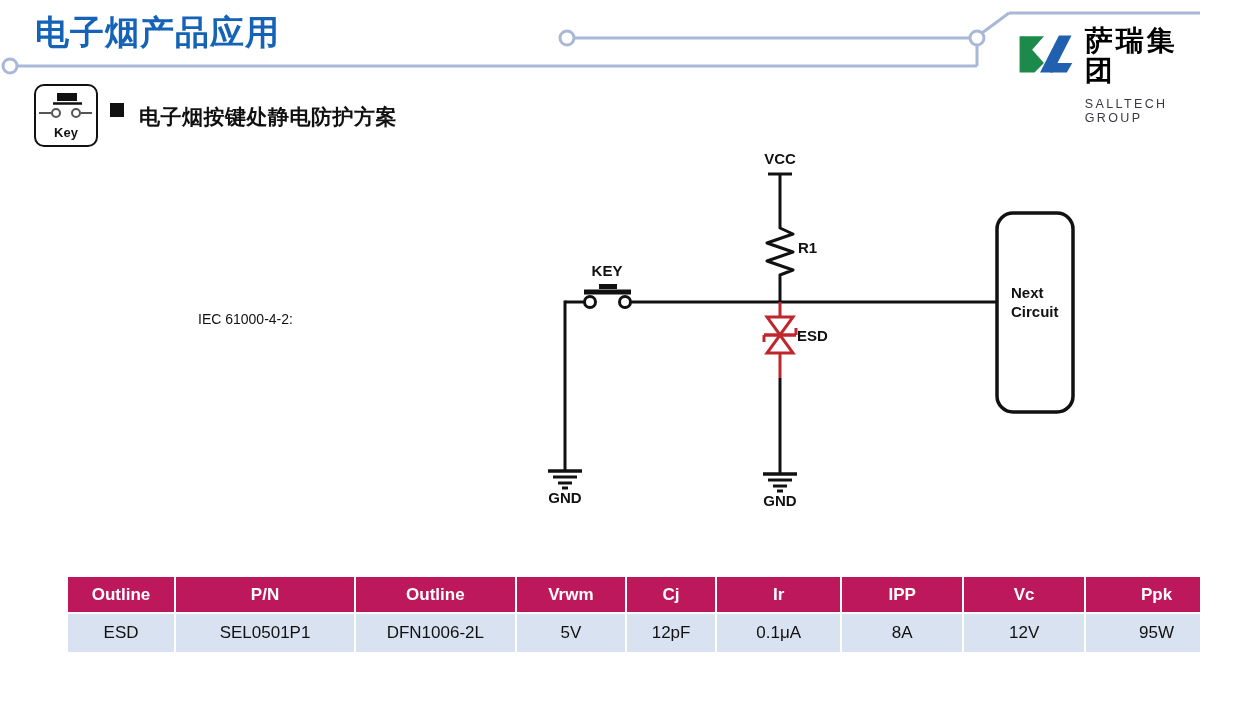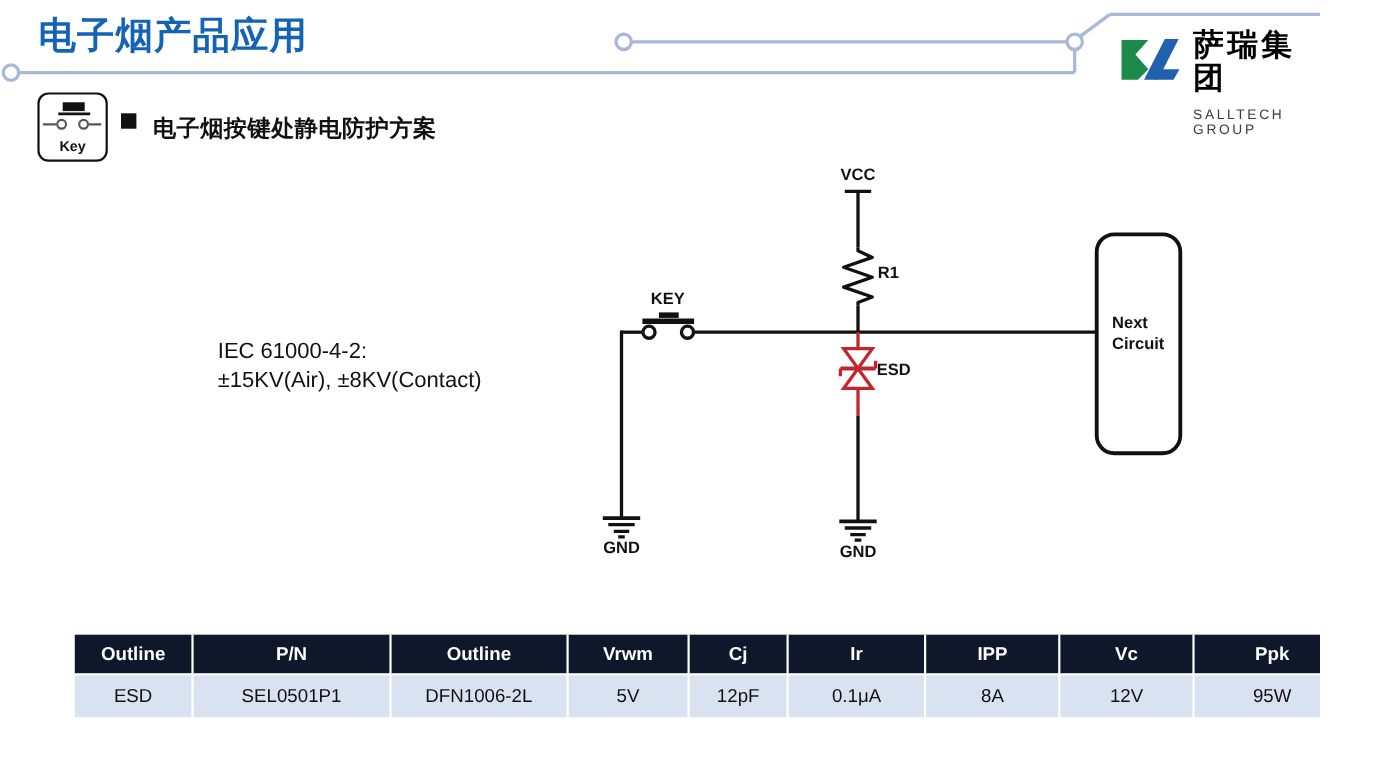--- a/index.html
+++ b/index.html
@@ -21,29 +21,29 @@
     position:absolute;left:34px;top:84px;width:64px;height:63px;
     border:2.5px solid #111;border-radius:10px;background:#fff;box-sizing:border-box;
   }
   .key-label{position:absolute;left:0;right:0;bottom:5px;text-align:center;
     font-size:13px;font-weight:bold;color:#111;}
   .section-heading{
     position:absolute;left:110px;top:103px;display:flex;align-items:flex-start;
     font-size:21px;font-weight:bold;color:#111;letter-spacing:0.5px;
   }
   .square-bullet{width:14px;height:14px;background:#111;display:inline-block;margin-right:15px;flex:0 0 auto;}
-  .iec-note{position:absolute;left:198px;top:306px;font-size:20px;line-height:27px;color:#111;}
+  .iec-note{position:absolute;left:198px;top:306px;font-size:14px;line-height:27px;color:#111;}
   .circuit{position:absolute;left:540px;top:145px;}
   .circuit text{font-family:"Liberation Sans","DejaVu Sans",sans-serif;font-weight:bold;font-size:15px;fill:#111;}
   .spec-table{
     position:absolute;left:68px;top:577px;width:1139px;
     border-collapse:collapse;table-layout:fixed;text-align:center;
   }
   .spec-table th{
-    background:#0f172a;color:#fff;font-weight:bold;font-size:17px;height:35px;
+    background:#be185d;color:#fff;font-weight:bold;font-size:17px;height:35px;
     border-right:2px solid #fff;border-bottom:2px solid #fff;padding:0;
   }
   .spec-table td{
     background:#D9E2F1;color:#111;font-size:17px;font-weight:normal;height:38px;
     border-right:2px solid #fff;padding:0;
   }
   .spec-table th:last-child,.spec-table td:last-child{border-right:none;padding-left:20px;}
 </style>
 </head>
 <body>
@@ -90,21 +90,20 @@
     <div class="key-label">Key</div>
   </div>
 
   <div class="section-heading">
     <span class="square-bullet"></span>
     <span>电子烟按键处静电防护方案</span>
   </div>
 
   <div class="iec-note">
     <div>IEC 61000-4-2:</div>
-    <div>±15KV(Air), ±8KV(Contact)</div>
   </div>
 
   <svg class="circuit" width="550" height="370" viewBox="0 0 550 370">
 
     <g stroke="#111" stroke-width="3" fill="none">
       <line x1="228" y1="29" x2="252" y2="29"></line>
       <line x1="240" y1="29" x2="240" y2="80"></line>
     </g>
     <text x="240" y="19" text-anchor="middle">VCC</text>
 

